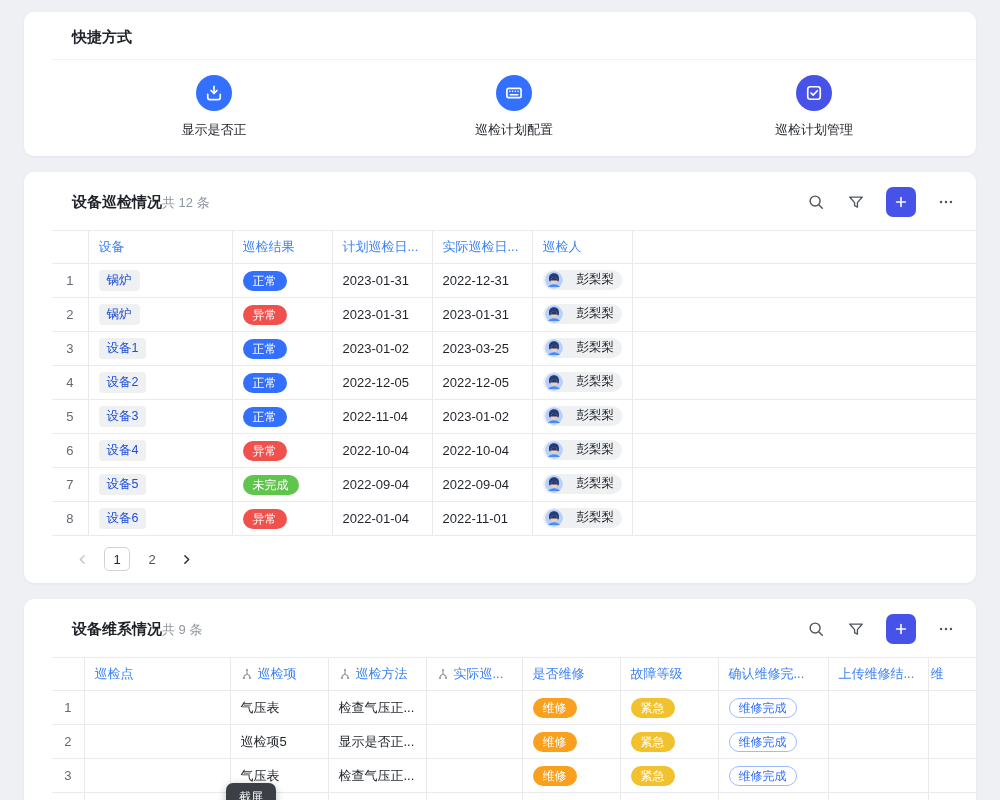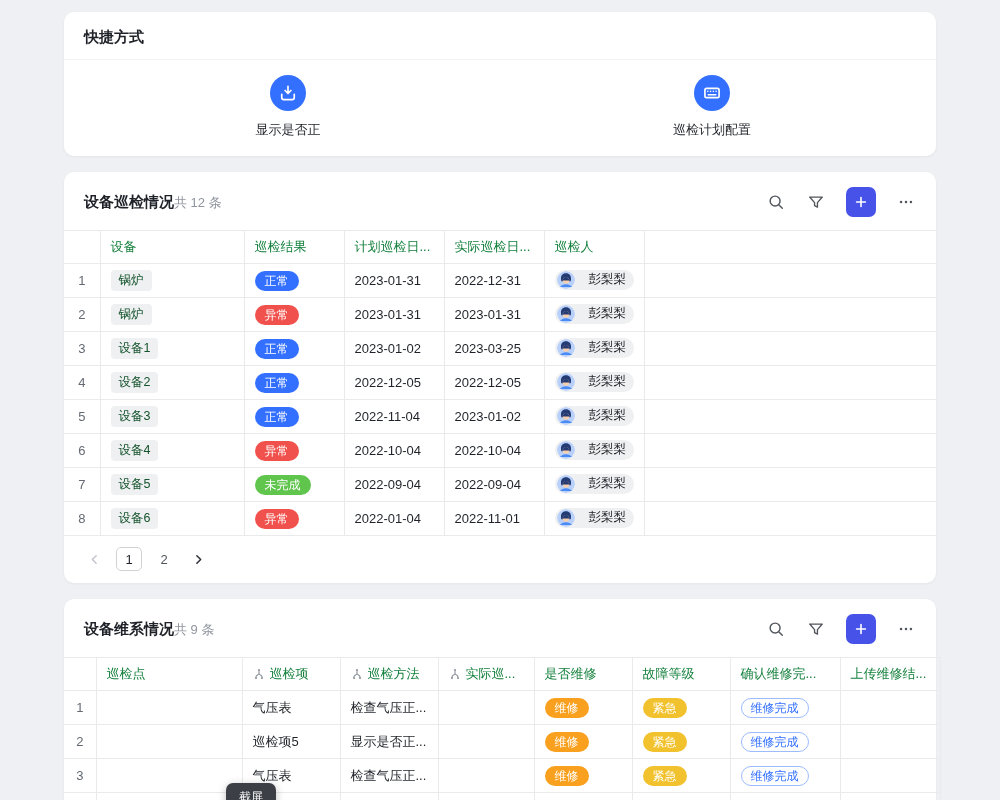--- a/index.html
+++ b/index.html
@@ -1,21 +1,21 @@
 <!DOCTYPE html>
 <html><head>
 <meta charset="utf-8">
 <style>
   html,body{margin:0;padding:0;}
   body{
     width:1000px;height:800px;overflow:hidden;position:relative;
     background:#eef0f3;color:#1f2329;
     font-family:"Liberation Sans","DejaVu Sans",sans-serif;
   }
-  .card{background:#fff;border-radius:10px;margin:0 64px;box-shadow:0 1px 3px rgba(31,35,41,.05);}
+  .card{background:#fff;border-radius:10px;margin:0 24px;box-shadow:0 1px 3px rgba(31,35,41,.05);padding-left:28px;}
   .shortcuts-card{margin-top:12px;height:144px;}
   .card-title-row{padding:16px 20px 12px;border-bottom:1px solid #f1f2f4;}
   h2{margin:0;font-size:15px;font-weight:700;color:#1f2329;}
   .shortcuts-row{display:flex;padding:15px 12px 0;}
   .shortcut{flex:1;display:flex;flex-direction:column;align-items:center;gap:10px;cursor:pointer;}
   .shortcut .ic{width:36px;height:36px;border-radius:50%;display:flex;align-items:center;justify-content:center;}
   .shortcut .ic svg{width:20px;height:20px;}
   .shortcut .lbl{font-size:13px;color:#1f2329;}
 
   .table-card{margin-top:16px;}
@@ -24,29 +24,29 @@
   .count{font-size:13px;color:#8f959e;}
   .card-tools{display:flex;align-items:center;gap:20px;}
   .tool-btn{width:20px;height:20px;display:flex;align-items:center;justify-content:center;cursor:pointer;}
   .tool-btn svg{width:18px;height:18px;}
   .plus-btn{width:30px;height:30px;border-radius:7px;display:flex;align-items:center;justify-content:center;cursor:pointer;}
   .plus-btn svg{width:16px;height:16px;}
 
   table{width:100%;border-collapse:collapse;table-layout:fixed;font-size:13px;}
   th,td{height:33px;padding:0 10px;border-bottom:1px solid #e9eaec;border-right:1px solid #e9eaec;
         white-space:nowrap;overflow:hidden;text-align:left;font-weight:400;}
-  thead th{height:32px;color:#15803d;border-top:1px solid #e9eaec;}
+  thead th{height:32px;color:#3b82f6;border-top:1px solid #e9eaec;}
   th .hwrap{display:inline-flex;align-items:center;gap:5px;}
   .idx{text-align:center;color:#646a73;padding:0;}
   .filler{border-right:none;}
   .cut{border-right:none;padding:0 2px;}
   svg.lookup{width:12px;height:12px;flex:none;}
   svg.avatar-svg{width:18px;height:18px;border-radius:50%;flex:none;vertical-align:middle;}
 
-  .tag{display:inline-block;background:#eff0f1;border-radius:4px;padding:2px 8px;font-size:12.5px;color:#14532d;}
+  .tag{display:inline-block;background:#eff0f1;border-radius:4px;padding:2px 8px;font-size:12.5px;color:#1d4ed8;}
   .person{display:inline-flex;align-items:center;gap:14px;background:#eff0f1;border-radius:11px;padding:1px 8px 1px 2px;font-size:12.5px;}
   .badge{display:inline-block;border-radius:10px;padding:2px 10px;font-size:12px;line-height:16px;color:#fff;}
   .badge.outline{background:#fff;padding:1px 9px;}
 
   .pagination{display:flex;align-items:center;gap:12px;padding:11px 20px 12px;}
   .page-chev{width:20px;height:20px;display:flex;align-items:center;justify-content:center;cursor:pointer;}
   .page-chev svg{width:13px;height:13px;}
   .page-btn{min-width:10px;height:22px;display:flex;align-items:center;justify-content:center;
             font-size:13px;color:#51565d;cursor:pointer;border-radius:5px;padding:0 7px;}
   .page-btn.current{border:1px solid #d0d3d6;color:#1f2329;background:#fff;}
@@ -74,20 +74,29 @@
           <span class="lbl">显示是否正</span>
         </div>
         <div class="shortcut">
           <span class="ic" style="background: rgb(51, 112, 255);">
             <svg viewBox="0 0 24 24" fill="none">
               <rect x="3.5" y="6.5" width="17" height="11" rx="2" stroke="#fff" stroke-width="2"></rect>
               <path d="M7 10h.01M10.3 10h.01M13.6 10h.01M16.9 10h.01M7.5 14h9" stroke="#fff" stroke-width="1.9" stroke-linecap="round"></path>
             </svg>
           </span>
           <span class="lbl">巡检计划配置</span>
+        </div>
+        <div class="shortcut">
+          <span class="ic" style="background: rgb(71, 82, 232);">
+            <svg viewBox="0 0 24 24" fill="none">
+              <rect x="4.5" y="4.5" width="15" height="15" rx="3" stroke="#fff" stroke-width="2"></rect>
+              <path d="M8.5 12l2.5 2.5 5-5.2" stroke="#fff" stroke-width="2" stroke-linecap="round" stroke-linejoin="round"></path>
+            </svg>
+          </span>
+          <span class="lbl">巡检计划管理</span>
         </div>
       </div>
   </section>
 
   <section class="card table-card">
     <div class="card-header">
       <div class="card-header-left">
         <h2>设备巡检情况</h2>
         <span class="count">共 12 条</span>
       </div>

